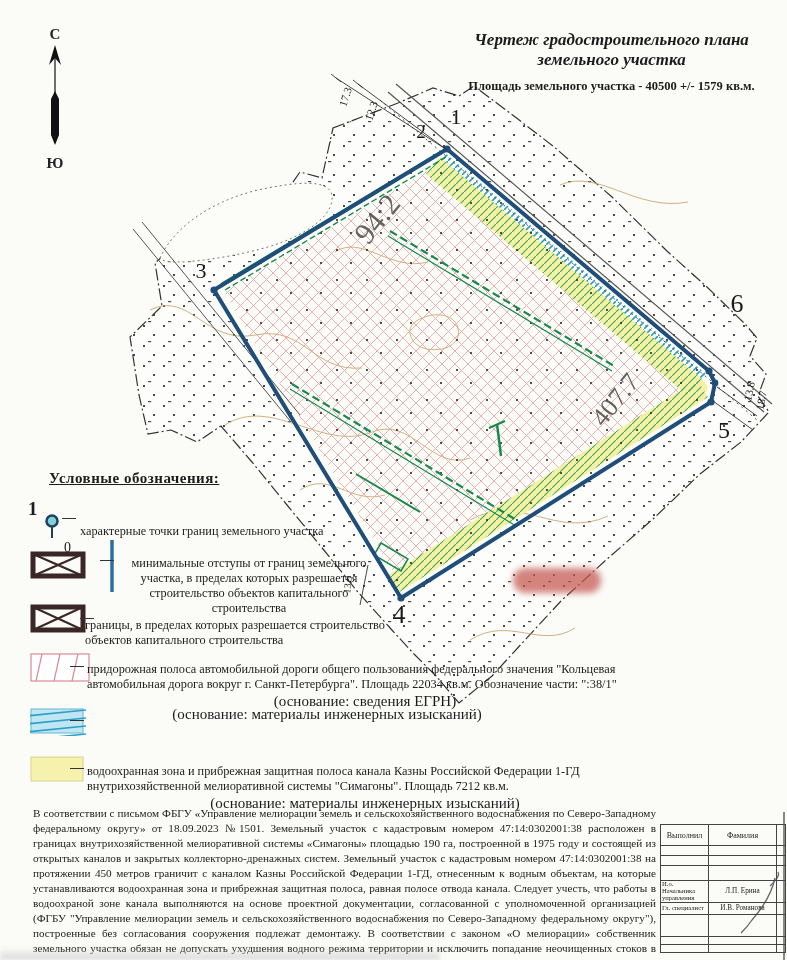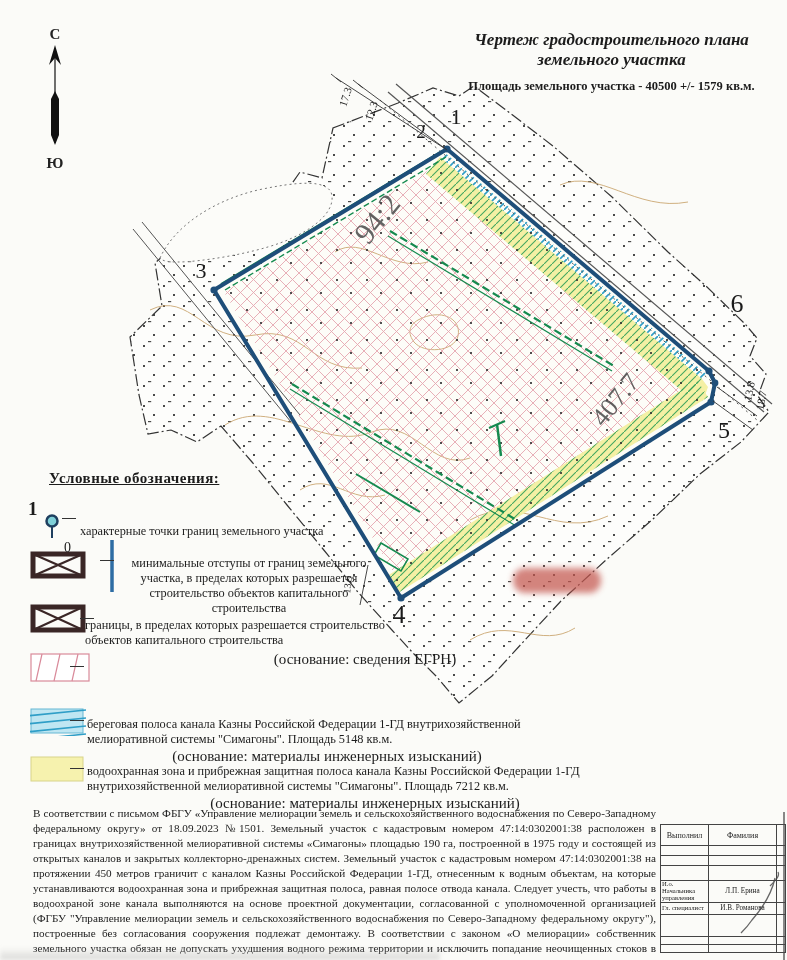--- a/index.html
+++ b/index.html
@@ -209,30 +209,30 @@
 </svg>
 <div class="abs dash" style="left:80px;top:618px;"></div>
 <div class="abs leg-text" style="left:85px;top:606px;width:320px;">границы, в пределах которых разрешается строительство объектов капитального строительства</div>
 
 <svg class="abs" style="left:30px;top:652px;" width="62" height="32">
   <rect x="1" y="2" width="58" height="27" fill="#fff" stroke="#d98a9a" stroke-width="1.2"></rect>
   <path d="M12,2 L6,29 M30,2 L24,29 M48,2 L42,29" stroke="#d98a9a" stroke-width="1.2"></path>
 </svg>
 <div class="abs dash" style="left:70px;top:666px;"></div>
 <div class="abs" style="left:87px;top:650px;width:556px;">
+  <div class="leg-text">придорожная полоса автомобильной дороги общего пользования федерального значения "Кольцевая автомобильная дорога вокруг г. Санкт-Петербурга". Площадь 22034 кв.м. Обозначение части: ":38/1"</div>
   <div class="leg-note">(основание: сведения ЕГРН)</div>
 </div>
 
 <svg class="abs" style="left:30px;top:708px;" width="56" height="28">
   <rect x="1" y="1" width="52" height="24" fill="#bfe6f2" stroke="#66b8d4"></rect>
   <path d="M-4,8 L56,2 M-4,16 L56,10 M-4,24 L56,18 M-4,32 L56,26" stroke="#2f9ec7" stroke-width="1.6"></path>
 </svg>
 <div class="abs dash" style="left:70px;top:720px;"></div>
 <div class="abs" style="left:87px;top:705px;width:480px;">
-  <div class="leg-text">береговая полоса канала Казны Российской Федерации 1-ГД внутрихозяйственной мелиоративной системы "Симагоны". Площадь 5148 кв.м.</div>
   <div class="leg-note">(основание: материалы инженерных изысканий)</div>
 </div>
 
 <svg class="abs" style="left:30px;top:756px;" width="56" height="28">
   <rect x="1" y="1" width="52" height="24" fill="#f6f2ae" stroke="#d8d48a"></rect>
 </svg>
 <div class="abs dash" style="left:70px;top:768px;"></div>
 <div class="abs" style="left:87px;top:752px;width:556px;">
   <div class="leg-text">водоохранная зона и прибрежная защитная полоса канала Казны Российской Федерации 1-ГД внутрихозяйственной мелиоративной системы "Симагоны". Площадь 7212 кв.м.</div>
   <div class="leg-note">(основание: материалы инженерных изысканий)</div>

